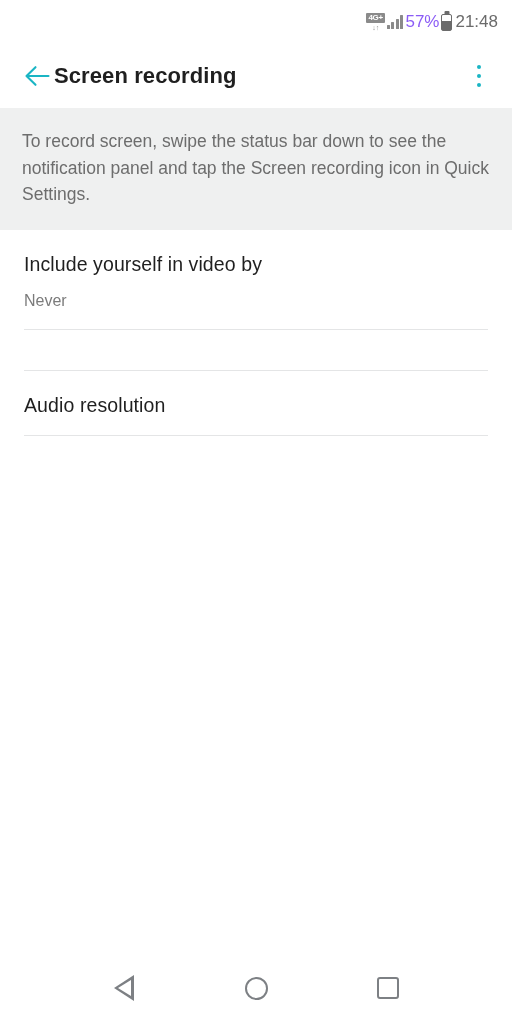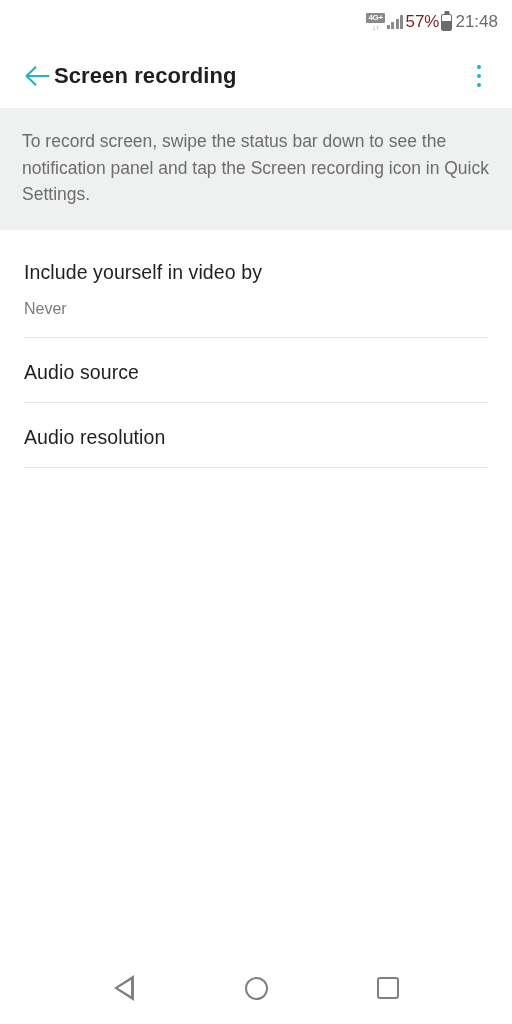--- a/index.html
+++ b/index.html
@@ -68,21 +68,21 @@
     width: 3px;
     background: #8a8a8a;
     border-radius: 0.5px;
   }
   .signal-bars i:nth-child(1) { height: 4px; }
   .signal-bars i:nth-child(2) { height: 7px; }
   .signal-bars i:nth-child(3) { height: 10.5px; }
   .signal-bars i:nth-child(4) { height: 14px; }
   .batt-pct {
     font-size: 17px;
-    color: #7f1d1d;
+    color: #8b5cf6;
     letter-spacing: 0px;
   }
   .battery-icon {
     position: relative;
     width: 11px;
     height: 17px;
     border: 1.5px solid #6b6b6b;
     border-radius: 2px;
     box-sizing: border-box;
     background: linear-gradient(to top, #6b6b6b 0%, #6b6b6b 62%, #ffffff 62%, #ffffff 100%);
@@ -158,21 +158,21 @@
   .info-banner p {
     margin: 0;
     font-size: 17.5px;
     line-height: 26.5px;
     color: #6d6d6d;
   }
 
   
   .settings-list {
     background: #ffffff;
-    padding-top: 8px;
+    padding-top: 0;
   }
   .setting-row {
     padding: 22px 24px 18px 24px;
     box-sizing: border-box;
     cursor: pointer;
     position: relative;
   }
   .setting-title {
     font-size: 19.5px;
     color: #1f1f1f;
@@ -304,21 +304,20 @@
 
   <div class="settings-list">
 
     <div class="setting-row">
       <div class="setting-title">Include yourself in video by</div>
       <div class="setting-value">Never</div>
     </div>
     <div class="divider"></div>
 
     <div class="setting-row">
-      <div class="setting-title">Audio source</div>
     </div>
     <div class="divider"></div>
 
     <div class="setting-row">
       <div class="setting-title">Audio resolution</div>
     </div>
     <div class="divider"></div>
 
   </div>
 

